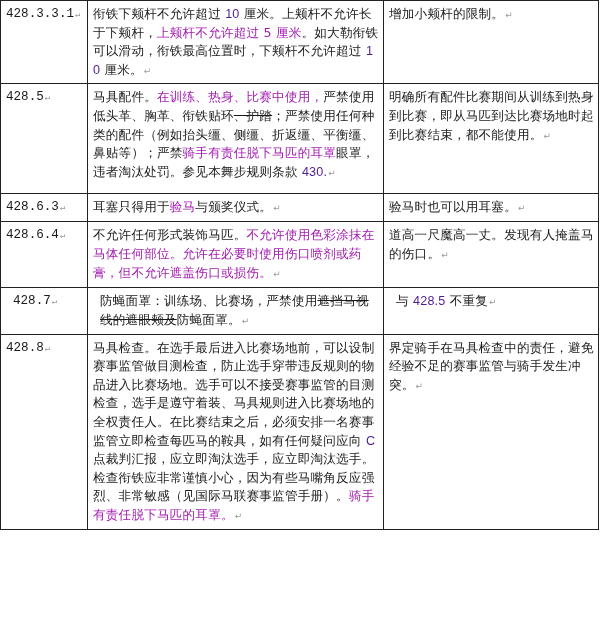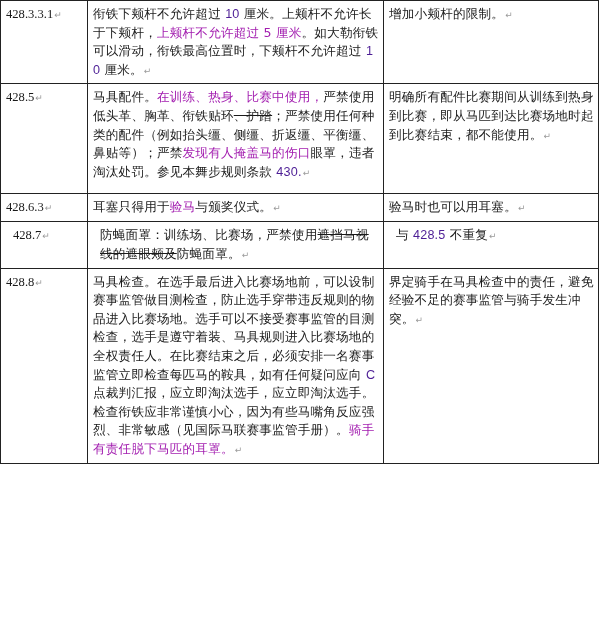--- a/index.html
+++ b/index.html
@@ -3,21 +3,21 @@
 <meta charset="utf-8">
 <style>
   html, body { margin: 0; padding: 0; background: #ffffff; }
   body { width: 600px; height: 623px; overflow: hidden; position: relative;
          font-family: "DejaVu Sans", "Liberation Sans", sans-serif; color: #1a1a1a; }
   table.rules { border-collapse: collapse; width: 599px; table-layout: fixed;
                 position: absolute; left: 0; top: 0; }
   table.rules td { border: 1.5px solid #222; vertical-align: top;
                    padding: 4px 4px 3px 5px; font-size: 12.6px; line-height: 18.6px;
                    word-break: break-all; }
-  td.code { width: 77px; padding-left: 5px; font-family: Liberation Serif, serif; font-size: 12.5px; }
+  td.code { width: 77px; padding-left: 5px; font-family: Liberation Mono, monospace; font-size: 12.5px; }
   td.rule { width: 286px; letter-spacing: 0.2px; }
   td.note { letter-spacing: 0.2px; }
   .red { color: #a21caf; }
   .num { color: #4c1d95; font-family: "Liberation Sans", sans-serif; }
   .strike { text-decoration: line-through; }
   .pm { color: #9a9a9a; font-size: 9px; margin-left: 1px; }
   tr.r1 td { height: 68px; }
   tr.r2 td { height: 102px; }
   tr.r3 td { height: 20px; }
   tr.r4 td { height: 58px; }
@@ -30,27 +30,32 @@
 
 <table class="rules">
   <tbody id="rules-body">
     <tr class="r1">
       <td class="code"><span>428.3.3.1</span><span class="pm">↵</span></td>
       <td class="rule"><span>衔铁下颊杆不允许超过 </span><span class="num">10</span><span> 厘米。上颊杆不允许长于下颊杆，</span><span class="red">上颊杆不允许超过 5 厘米</span><span>。如大勒衔铁可以滑动，衔铁最高位置时，下颊杆不允许超过 </span><span class="num">10</span><span> 厘米。</span><span class="pm">↵</span></td>
       <td class="note"><span>增加小颊杆的限制。</span><span class="pm">↵</span></td>
     </tr>
     <tr class="r2">
       <td class="code"><span>428.5</span><span class="pm">↵</span></td>
-      <td class="rule"><span>马具配件。</span><span class="red">在训练、热身、比赛中使用，</span><span>严禁使用低头革、胸革、衔铁贴环</span><span class="strike">、护踏</span><span>；严禁使用任何种类的配件（例如抬头缰、侧缰、折返缰、平衡缰、鼻贴等）；严禁</span><span class="red">发现有人掩盖马的伤口</span><span>眼罩，违者淘汰处罚。参见本舞步规则条款 </span><span class="num">430.</span><span class="pm">↵</span></td>
+      <td class="rule"><span>马具配件。</span><span class="red">在训练、热身、比赛中使用，</span><span>严禁使用低头革、胸革、衔铁贴环</span><span class="strike">、护踏</span><span>；严禁使用任何种类的配件（例如抬头缰、侧缰、折返缰、平衡缰、鼻贴等）；严禁</span><span class="red">骑手有责任脱下马匹的耳罩</span><span>眼罩，违者淘汰处罚。参见本舞步规则条款 </span><span class="num">430.</span><span class="pm">↵</span></td>
       <td class="note"><span>明确所有配件比赛期间从训练到热身到比赛，即从马匹到达比赛场地时起到比赛结束，都不能使用。</span><span class="pm">↵</span></td>
     </tr>
     <tr class="r3">
       <td class="code"><span>428.6.3</span><span class="pm">↵</span></td>
       <td class="rule"><span>耳塞只得用于</span><span class="red">验马</span><span>与颁奖仪式。</span><span class="pm">↵</span></td>
       <td class="note"><span>验马时也可以用耳塞。</span><span class="pm">↵</span></td>
+    </tr>
+    <tr class="r4">
+      <td class="code"><span>428.6.4</span><span class="pm">↵</span></td>
+      <td class="rule"><span>不允许任何形式装饰马匹。</span><span class="red">不允许使用色彩涂抹在马体任何部位。允许在必要时使用伤口喷剂或药膏，但不允许遮盖伤口或损伤。</span><span class="pm">↵</span></td>
+      <td class="note"><span>道高一尺魔高一丈。发现有人掩盖马的伤口。</span><span class="pm">↵</span></td>
     </tr>
     <tr class="r6">
       <td class="code"><span>428.7</span><span class="pm">↵</span></td>
       <td class="rule"><span>防蝇面罩：训练场、比赛场，严禁使用</span><span class="strike">遮挡马视线的遮眼颊及</span><span>防蝇面罩。</span><span class="pm">↵</span></td>
       <td class="note"><span>与 </span><span class="num">428.5</span><span> 不重复</span><span class="pm">↵</span></td>
     </tr>
     <tr class="r7">
       <td class="code"><span>428.8</span><span class="pm">↵</span></td>
       <td class="rule"><span>马具检查。在选手最后进入比赛场地前，可以设制赛事监管做目测检查，防止选手穿带违反规则的物品进入比赛场地。选手可以不接受赛事监管的目测检查，选手是遵守着装、马具规则进入比赛场地的全权责任人。在比赛结束之后，必须安排一名赛事监管立即检查每匹马的鞍具，如有任何疑问应向 </span><span class="num">C</span><span> 点裁判汇报，应立即淘汰选手，应立即淘汰选手。检查衔铁应非常谨慎小心，因为有些马嘴角反应强烈、非常敏感（见国际马联赛事监管手册）。</span><span class="red">骑手有责任脱下马匹的耳罩。</span><span class="pm">↵</span></td>
       <td class="note"><span>界定骑手在马具检查中的责任，避免经验不足的赛事监管与骑手发生冲突。</span><span class="pm">↵</span></td>

